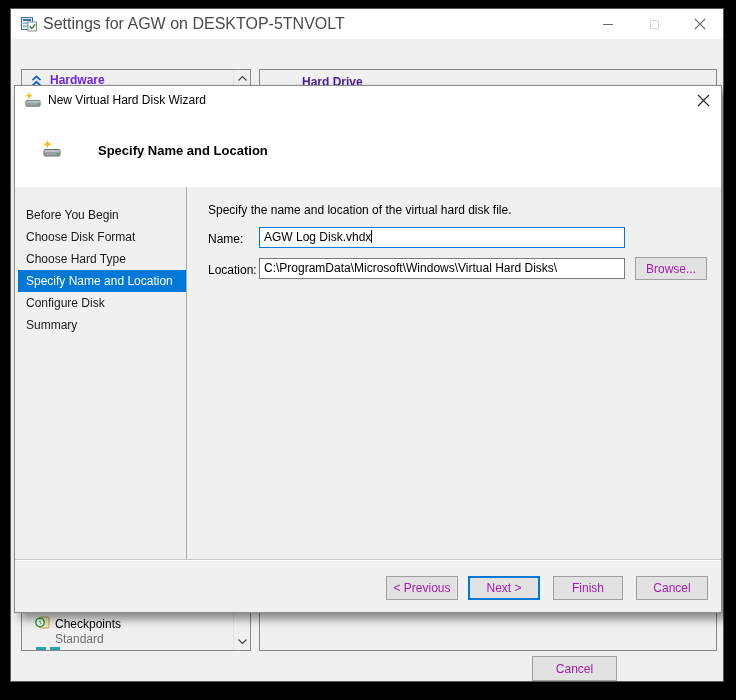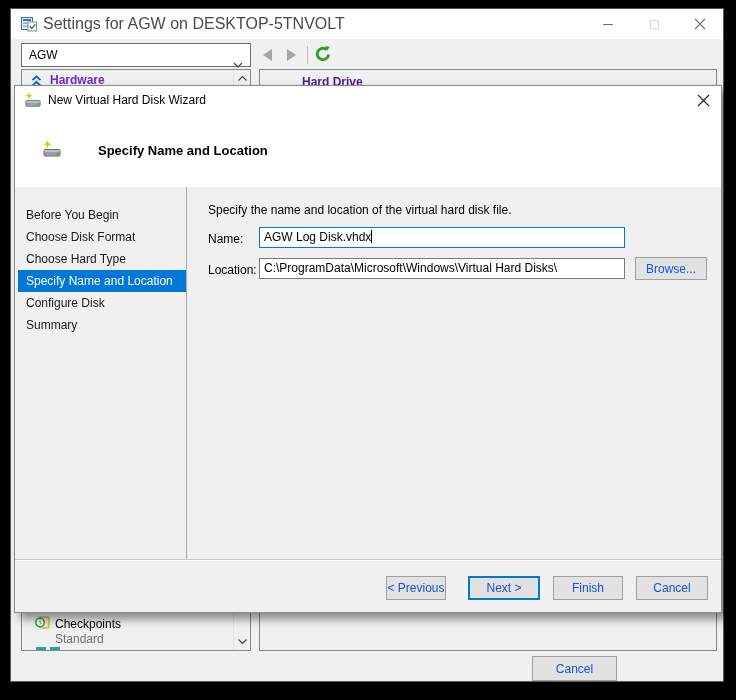--- a/index.html
+++ b/index.html
@@ -54,21 +54,21 @@
   .teal-frag span { width:10px; height:6px; background:#29a3a8; display:block; }
 
   .right-panel {
     position:absolute; left:248px; top:60px; width:458px; height:582px;
     background:#f0f0f0; border:1px solid #828790;
   }
   .rp-label { position:absolute; left:42px; top:5px; font-weight:bold; color:#4c1d95; }
 
   .win-btn {
     position:absolute; height:25px; background:#e2e2e2; border:1px solid #9f9f9f;
-    font-family:"Liberation Sans", sans-serif; font-size:12px; color:#1d4ed8;
+    font-family:"Liberation Sans", sans-serif; font-size:12px; color:#a21caf;
     display:flex; align-items:center; justify-content:center;
   }
   .btn-ok { left:420px; top:647px; width:85px; }
   .btn-sw-cancel { left:521px; top:647px; width:85px; }
   .btn-apply { left:620px; top:647px; width:85px; }
 
   
   #wizard {
     position:absolute; left:14px; top:85px; width:708px; height:528px;
     background:#f0f0f0; border:1px solid #8a8a8a;
@@ -94,21 +94,21 @@
     border:1px solid #7a7a7a; line-height:19px; padding-left:4px; white-space:nowrap; overflow:hidden;
   }
   .name-field { top:141px; border:1px solid #0078d7; }
   .loc-field  { top:172px; }
   .caret { display:inline-block; width:1px; height:13px; background:#000; vertical-align:-2px; }
   .browse-btn { left:620px; top:171px; width:72px; height:23px; }
 
   .wz-sep { position:absolute; left:0; right:0; top:473px; height:2px;
             border-top:1px solid #c6c6c6; border-bottom:1px solid #fdfdfd; }
   .wz-btn { top:490px; height:24px; }
-  .btn-prev   { left:371px; width:60px; }
+  .btn-prev   { left:371px; width:72px; }
   .btn-next   { left:453px; width:72px; border:2px solid #0078d7; }
   .btn-finish { left:538px; width:70px; }
   .btn-wz-cancel { left:621px; width:72px; }
 </style>
 </head>
 <body>
 
 <div id="settings-window">
 
   <div class="sw-titlebar">
@@ -131,39 +131,20 @@
           <div class="glyph-max"></div>
         </div>
       <div class="sw-ctl">
         <svg width="12" height="12" viewBox="0 0 12 12">
             <path d="M1 1 L11 11 M11 1 L1 11" stroke="#707070" stroke-width="1.1"></path>
           </svg>
       </div>
     </div>
   </div>
 
-  <div class="sw-toolbar">
-    <div class="vm-combo">
-      <span>AGW</span>
-      <span class="chev">
-        <svg width="10" height="6" viewBox="0 0 10 6">
-            <path d="M1 1 L5 5 L9 1" stroke="#4a4a4a" stroke-width="1.3" fill="none"></path>
-          </svg>
-      </span>
-    </div>
-    <div class="nav-back"></div>
-    <div class="nav-fwd"></div>
-    <div class="nav-sep"></div>
-    <div class="refresh-btn">
-      <svg width="18" height="18" viewBox="0 0 18 18">
-        <path d="M14.6 9.5 a5.7 5.7 0 1 1 -2.0 -4.9" stroke="#2f9e2f" stroke-width="2.8" fill="none"></path>
-        <path d="M11.2 1.2 l4.6 0.6 l-2.6 3.9 z" fill="#2f9e2f"></path>
-      </svg>
-    </div>
-  </div>
 
   <div class="left-panel">
     <span class="hw-header-icon">
       <svg width="11" height="12" viewBox="0 0 11 12">
         <path d="M1.5 5.2 L5.5 1.4 L9.5 5.2" stroke="#0066cc" stroke-width="1.8" fill="none"></path>
         <path d="M1.5 10.6 L5.5 6.8 L9.5 10.6" stroke="#0066cc" stroke-width="1.8" fill="none"></path>
       </svg>
     </span>
     <span class="hw-header-label">Hardware</span>
 

